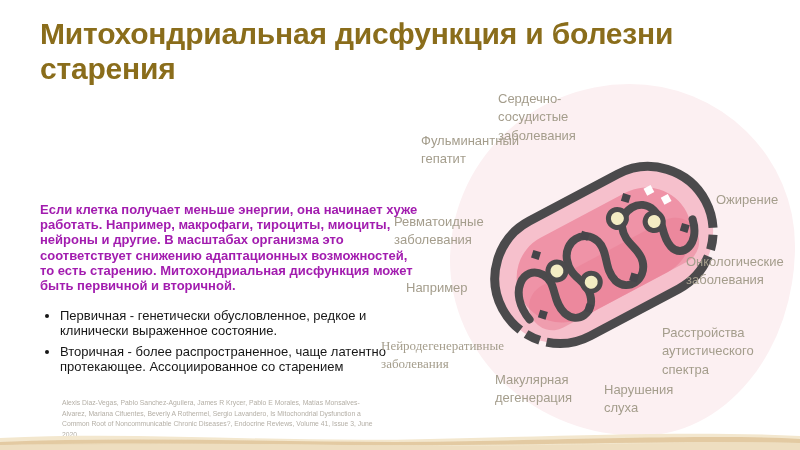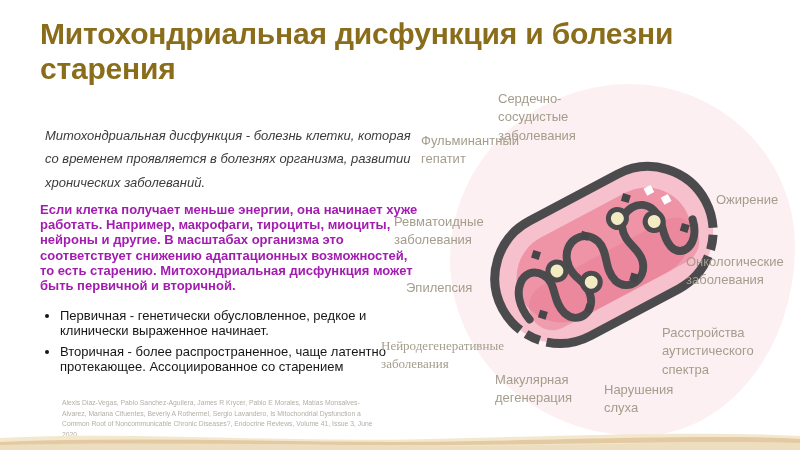--- a/index.html
+++ b/index.html
@@ -57,26 +57,25 @@
 </head>
 <body>
 
 <div class="slide">
 
   <div class="blob"></div>
 
   <h1 class="title">Митохондриальная дисфункция и болезни
 старения</h1>
 
-  <p class="intro">Митохондриальная дисфункция  - болезнь клетки, которая со временем проявляется в болезнях организма, развитии хронических заболеваний.</p>
 
   <p class="highlight">Если клетка получает меньше энергии, она начинает хуже работать. Например, макрофаги, тироциты, миоциты, нейроны и другие. В масштабах организма это соответствует снижению адаптационных возможностей, то есть старению. Митохондриальная дисфункция может быть первичной и вторичной.</p>
 
   <ul class="bullets">
-    <li><span class="term">Первичная</span><span> - генетически обусловленное, редкое и клинически выраженное начинает.</span></li>
+    <li><span class="term">Первичная</span><span> - генетически обусловленное, редкое и клинически выраженное состояние.</span></li>
     <li><span class="term">Вторичная</span><span> - более распространенное,  чаще латентно протекающее. Ассоциированное со старением</span></li>
   </ul>
 
   <p class="citation">Alexis Diaz-Vegas, Pablo Sanchez-Aguilera, James R Krycer, Pablo E Morales, Matías Monsalves-Alvarez, Mariana Cifuentes, Beverly A Rothermel, Sergio Lavandero, Is Mitochondrial Dysfunction a Common Root of Noncommunicable Chronic Diseases?, Endocrine Reviews, Volume 41, Issue 3, June 2020.</p>
 
   <svg class="mito-svg" width="305" height="275" viewBox="-152 -137 305 275">
     <g transform="rotate(-28)">
 
       <rect x="-115" y="-65" width="230" height="130" rx="65" fill="#f6c0cc" stroke="#4b4a4c" stroke-width="9" stroke-dasharray="230 7 15 7 190 7 15 7"></rect>
 
@@ -112,21 +111,21 @@
     </g>
   </svg>
 
   <div class="dlabel lbl-cardio">Сердечно-сосудистые
 заболевания</div>
   <div class="dlabel lbl-hep">Фульминантный
 гепатит</div>
   <div class="dlabel lbl-obesity">Ожирение</div>
   <div class="dlabel lbl-rheum">Ревматоидные
 заболевания</div>
-  <div class="dlabel lbl-epi">Эпилепсия</div>
+  <div class="dlabel lbl-epi">Например</div>
   <div class="dlabel lbl-onco">Онкологические
 заболевания</div>
   <div class="dlabel lbl-neuro">Нейродегенеративные
 заболевания</div>
   <div class="dlabel lbl-autism">Расстройства
 аутистического
 спектра</div>
   <div class="dlabel lbl-macular">Макулярная
 дегенерация</div>
   <div class="dlabel lbl-hearing">Нарушения

